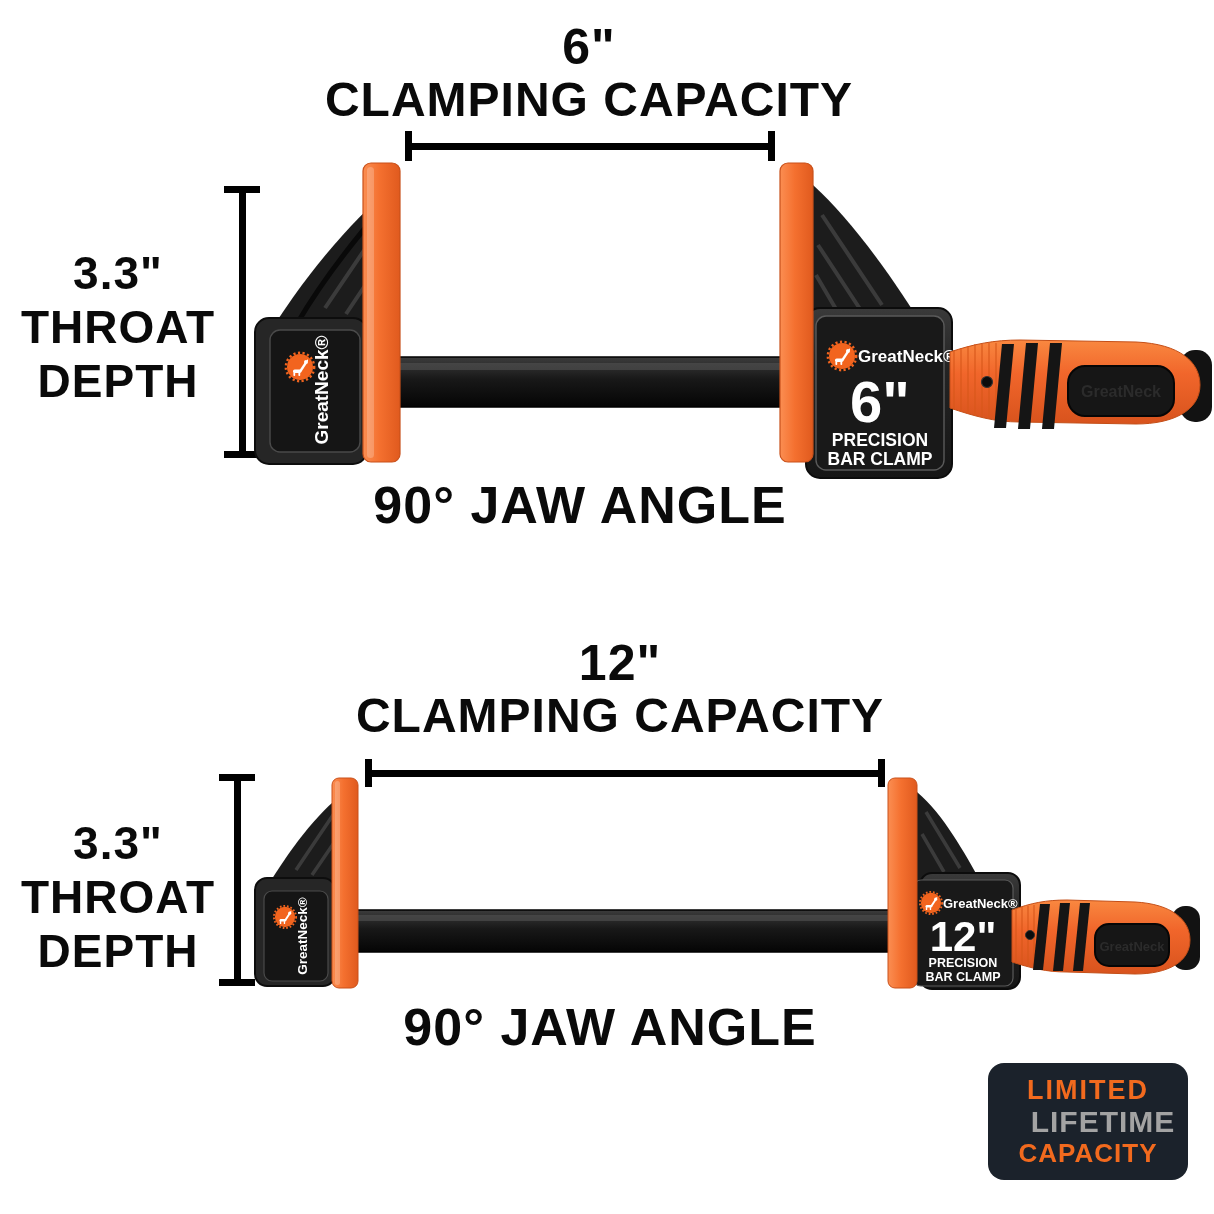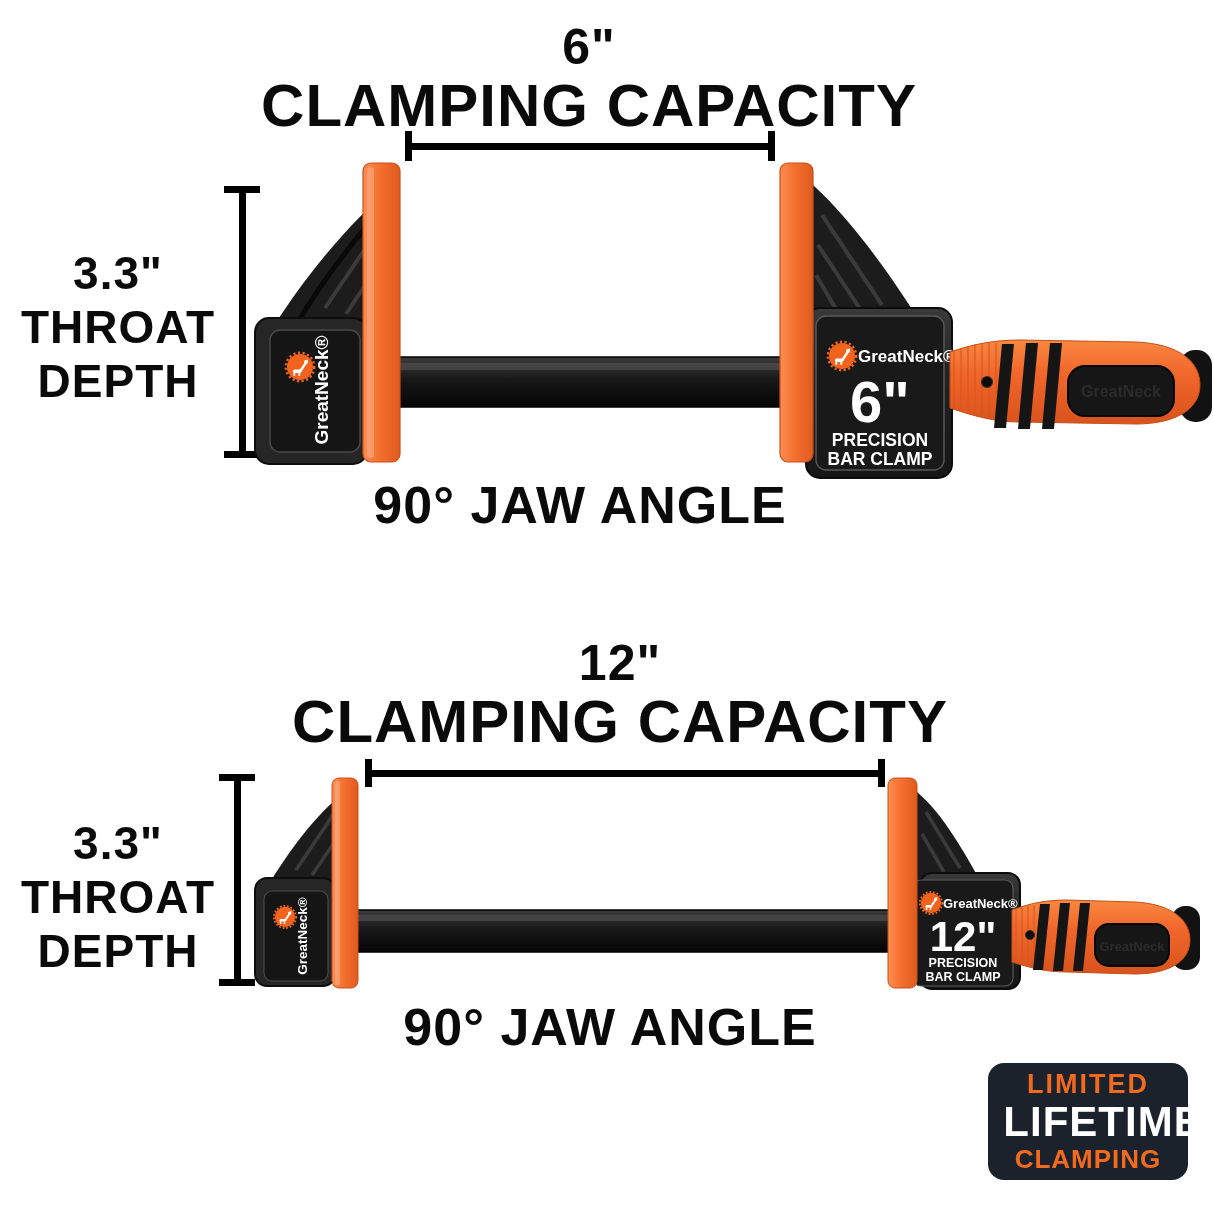--- a/index.html
+++ b/index.html
@@ -1,41 +1,41 @@
 <!DOCTYPE html>
 <html><head>
 <meta charset="utf-8">
 <style>
   html,body{margin:0;padding:0;background:#fff;}
   .page{position:relative;width:1214px;height:1214px;background:#ffffff;overflow:hidden;
         font-family:"Liberation Sans","DejaVu Sans",sans-serif;color:#0a0a0a;}
   .hd{position:absolute;transform:translateX(-50%);font-weight:bold;letter-spacing:1px;
       white-space:nowrap;line-height:1;}
   .hd-big{font-size:50px;}
-  .hd-cap{font-size:60px;text-align:right;}
+  .hd-cap{font-size:48px;text-align:right;}
   .hd-jaw{font-size:52px;margin-top:7px;}
   .throat{position:absolute;width:230px;text-align:center;font-weight:bold;font-size:46px;
           line-height:54px;letter-spacing:1px;}
   
   .hline{position:absolute;}
   .hline .rule{position:absolute;left:0;right:0;top:calc(50% - 3.5px);height:7px;background:#000;}
   .hline .tick{position:absolute;top:0;bottom:0;width:7px;background:#000;}
   .hline .tick.l{left:0;} .hline .tick.r{right:0;}
   .vline{position:absolute;}
   .vline .rule{position:absolute;top:0;bottom:0;left:calc(50% - 3.5px);width:7px;background:#000;}
   .vline .tick{position:absolute;left:0;right:0;height:7px;background:#000;}
   .vline .tick.t{top:0;} .vline .tick.b{bottom:0;}
   .clamp-svg{position:absolute;}
   
   .badge{position:absolute;left:988px;top:1063px;width:200px;height:117px;background:#1B222B;
          border-radius:16px;display:flex;flex-direction:column;align-items:center;
          justify-content:center;gap:3px;}
   .badge div{font-weight:bold;line-height:1;white-space:nowrap;}
   .badge .l1{color:#F26A1E;font-size:27px;letter-spacing:2px;}
-  .badge .l2{color:#ffffff;font-size:42px;letter-spacing:1px;margin-left:30px;}
+  .badge .l2{color:#a3a3a3;font-size:30px;letter-spacing:1px;margin-left:30px;}
   .badge .l3{color:#F26A1E;font-size:26px;letter-spacing:1px;}
   svg text{font-family:"Liberation Sans","DejaVu Sans",sans-serif;font-weight:bold;}
 </style>
 </head>
 <body>
 
 <div class="page">
 
   <div class="hd hd-big" style="left:589px;top:22px;">6"</div>
   <div class="hd hd-cap" style="left:589px;top:76px;">CLAMPING CAPACITY</div>
@@ -250,16 +250,16 @@
       <text x="882" y="181" text-anchor="middle" font-size="13" fill="#2b2b2b">GreatNeck</text>
       <circle cx="780" cy="165" r="4.5" fill="#0c0c0c" stroke="#333" stroke-width="1"></circle>
     </g>
   </svg>
 
   <div class="hd hd-jaw" style="left:610px;top:994px;">90° JAW ANGLE</div>
 
   <div class="badge">
     <div class="l1">LIMITED</div>
     <div class="l2">LIFETIME</div>
-    <div class="l3">CLAMPING</div>
+    <div class="l3">CAPACITY</div>
   </div>
 
 </div>
 
 </body></html>

